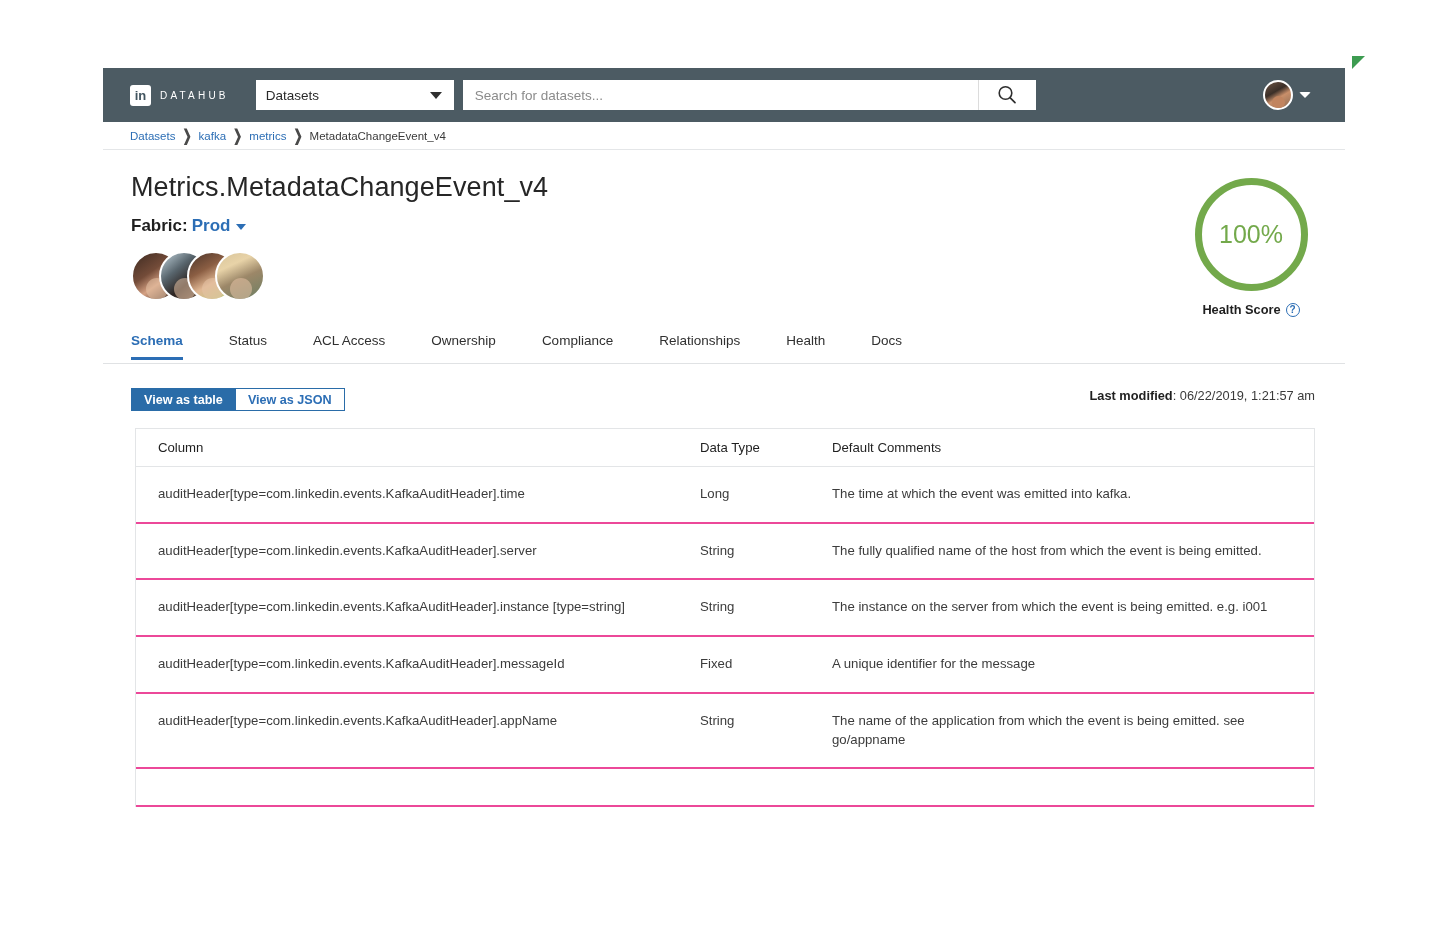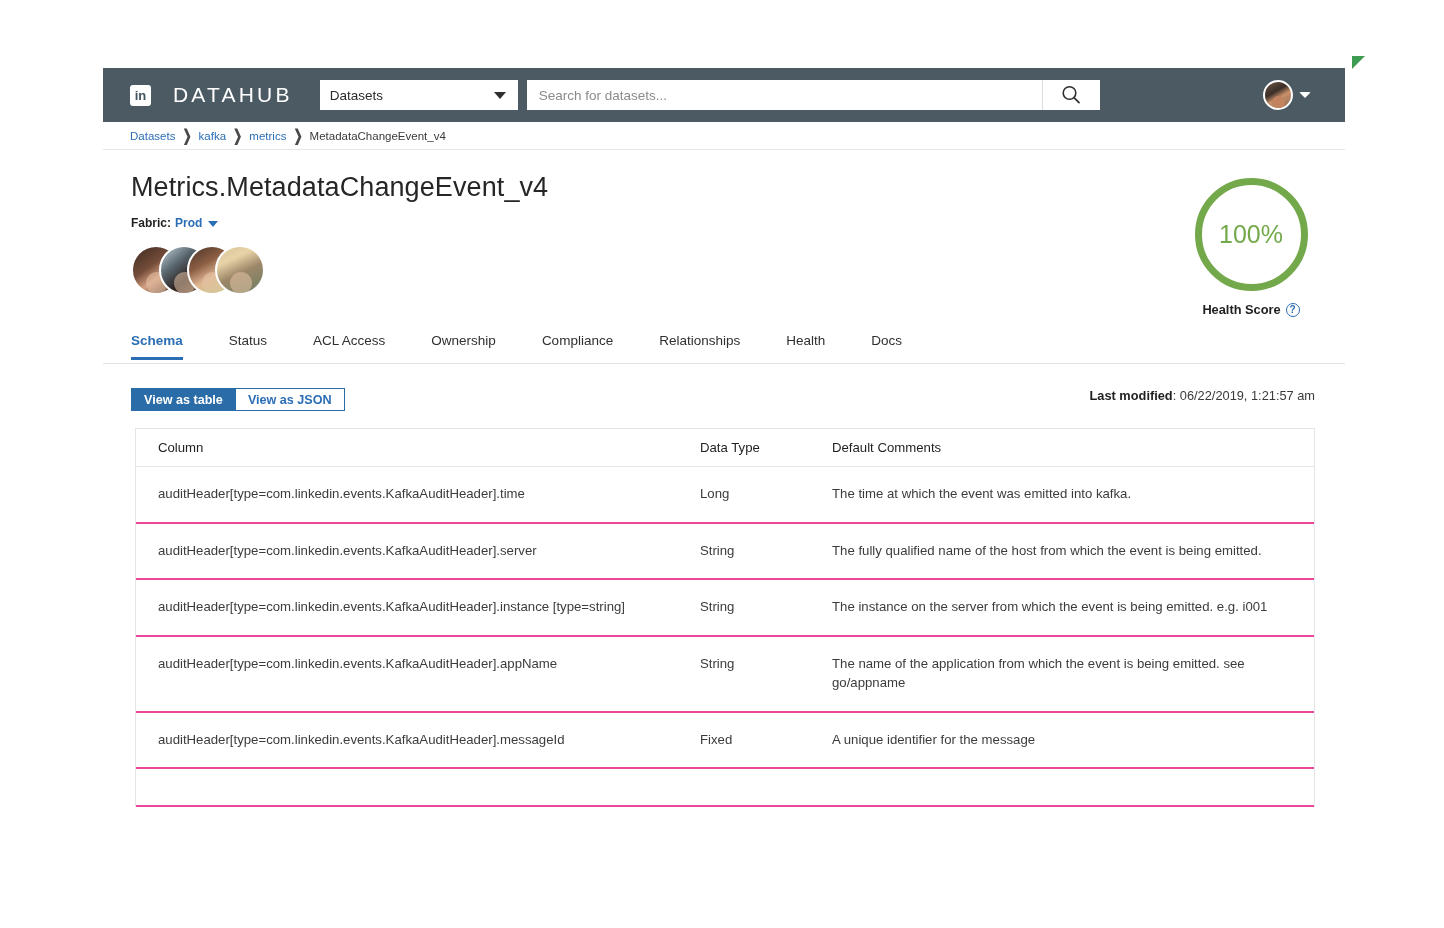--- a/index.html
+++ b/index.html
@@ -66,24 +66,23 @@
     border-radius: 3px;
     color: #41545f;
     font-size: 13px;
     font-weight: bold;
     line-height: 21px;
     text-align: center;
     font-family: "Liberation Sans", sans-serif;
   }
   .logo-text {
     color: #ffffff;
-    font-size: 21px;
+    font-size: 10px;
     letter-spacing: 3.2px;
     font-weight: 400;
-    margin-left: 13px;
   }
 
   .nav-select {
     position: relative;
     width: 198px;
     height: 30px;
     background: #ffffff;
     border: none;
     display: flex;
     align-items: center;
@@ -204,21 +203,21 @@
   }
   .page-title {
     font-size: 27px;
     font-weight: 400;
     color: #262626;
     margin: 0;
     letter-spacing: 0.1px;
   }
   .fabric-row {
     margin-top: 13px;
-    font-size: 12px;
+    font-size: 17px;
     color: #1f1f1f;
     display: flex;
     align-items: center;
     gap: 4px;
   }
   .fabric-label { font-weight: bold; }
   .fabric-value {
     color: #2c6eb5;
     font-weight: bold;
     cursor: pointer;
@@ -517,30 +516,30 @@
             <td class="col-name">auditHeader[type=com.linkedin.events.KafkaAuditHeader].server</td>
             <td class="col-type">String</td>
             <td class="col-desc">The fully qualified name of the host from which the event is being emitted.</td>
           </tr>
           <tr>
             <td class="col-name">auditHeader[type=com.linkedin.events.KafkaAuditHeader].instance [type=string]</td>
             <td class="col-type">String</td>
             <td class="col-desc">The instance on the server from which the event is being emitted. e.g. i001</td>
           </tr>
           <tr>
+            <td class="col-name">auditHeader[type=com.linkedin.events.KafkaAuditHeader].messageId</td>
+            <td class="col-type">Fixed</td>
+            <td class="col-desc">A unique identifier for the message</td>
+          </tr>
+          <tr>
             <td class="col-name">auditHeader[type=com.linkedin.events.KafkaAuditHeader].appName</td>
             <td class="col-type">String</td>
             <td class="col-desc">The name of the application from which the event is being emitted. see go/appname</td>
           </tr>
           <tr>
-            <td class="col-name">auditHeader[type=com.linkedin.events.KafkaAuditHeader].messageId</td>
-            <td class="col-type">Fixed</td>
-            <td class="col-desc">A unique identifier for the message</td>
-          </tr>
-          <tr>
             <td class="col-name"></td>
             <td class="col-type"></td>
             <td class="col-desc"></td>
           </tr>
         </tbody>
       </table>
     </div>
 
   </div>
 </div>

